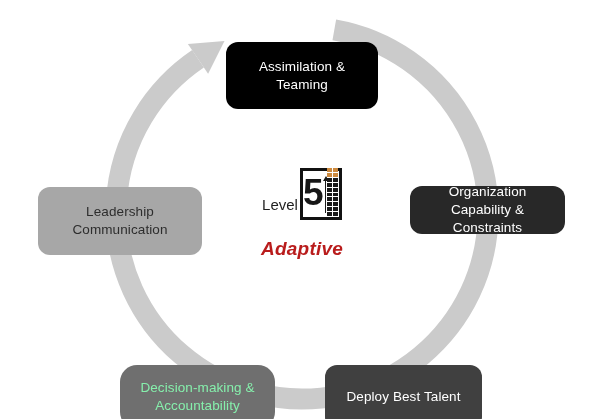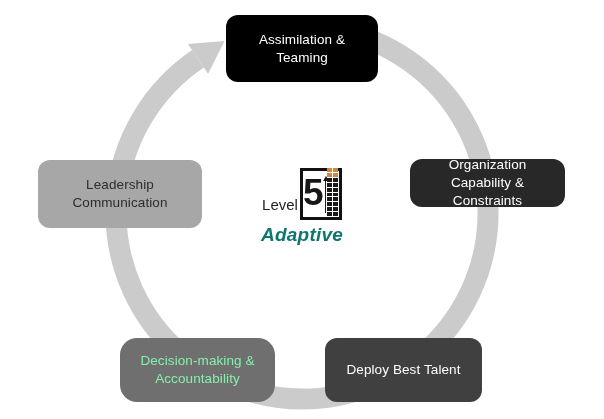--- a/index.html
+++ b/index.html
@@ -17,20 +17,21 @@
     position:absolute;left:0;top:0;z-index:0;
   }
   .node{
     position:absolute;z-index:2;
     border-radius:12px;
     display:flex;align-items:center;justify-content:center;
     text-align:center;
     font-size:13.5px;line-height:1.32;
     white-space:pre-line;
     letter-spacing:.1px;
+    margin-top:27px;
   }
   .node-top{left:226px;top:15px;width:152px;height:67px;}
   .node-right{left:410px;top:159px;width:155px;height:48px;}
   .node-bottom-right{left:325px;top:338px;width:157px;height:64px;}
   .node-bottom-left{left:120px;top:338px;width:155px;height:64px;}
   .node-left{left:38px;top:160px;width:164px;height:68px;}
 
   .brand{
     position:absolute;z-index:2;
     left:252px;top:168px;width:100px;
@@ -72,22 +73,22 @@
     width:11px;height:48px;
     display:grid;
     grid-template-columns:1fr 1fr;
     grid-auto-rows:1fr;
     gap:1px;
     background:#ffffff;
   }
   .mark-grid .cell{width:100%;height:100%;}
   .brand-tagline{
     font-style:italic;font-weight:600;
-    font-size:19px;color:#0f766e;
-    margin-top:4px;
+    font-size:19px;color:#b91c1c;
+    margin-top:18px;
     letter-spacing:.2px;
   }
 </style>
 </head>
 <body>
 
 <div class="canvas">
 
   <svg class="ring-svg" width="604" height="419" viewBox="0 0 604 419">
     <path d="M 334.3 29.8 A 186 186 0 1 1 198 58.8" fill="none" stroke-width="21" stroke-linecap="butt" stroke="#cbcbcb"></path>

